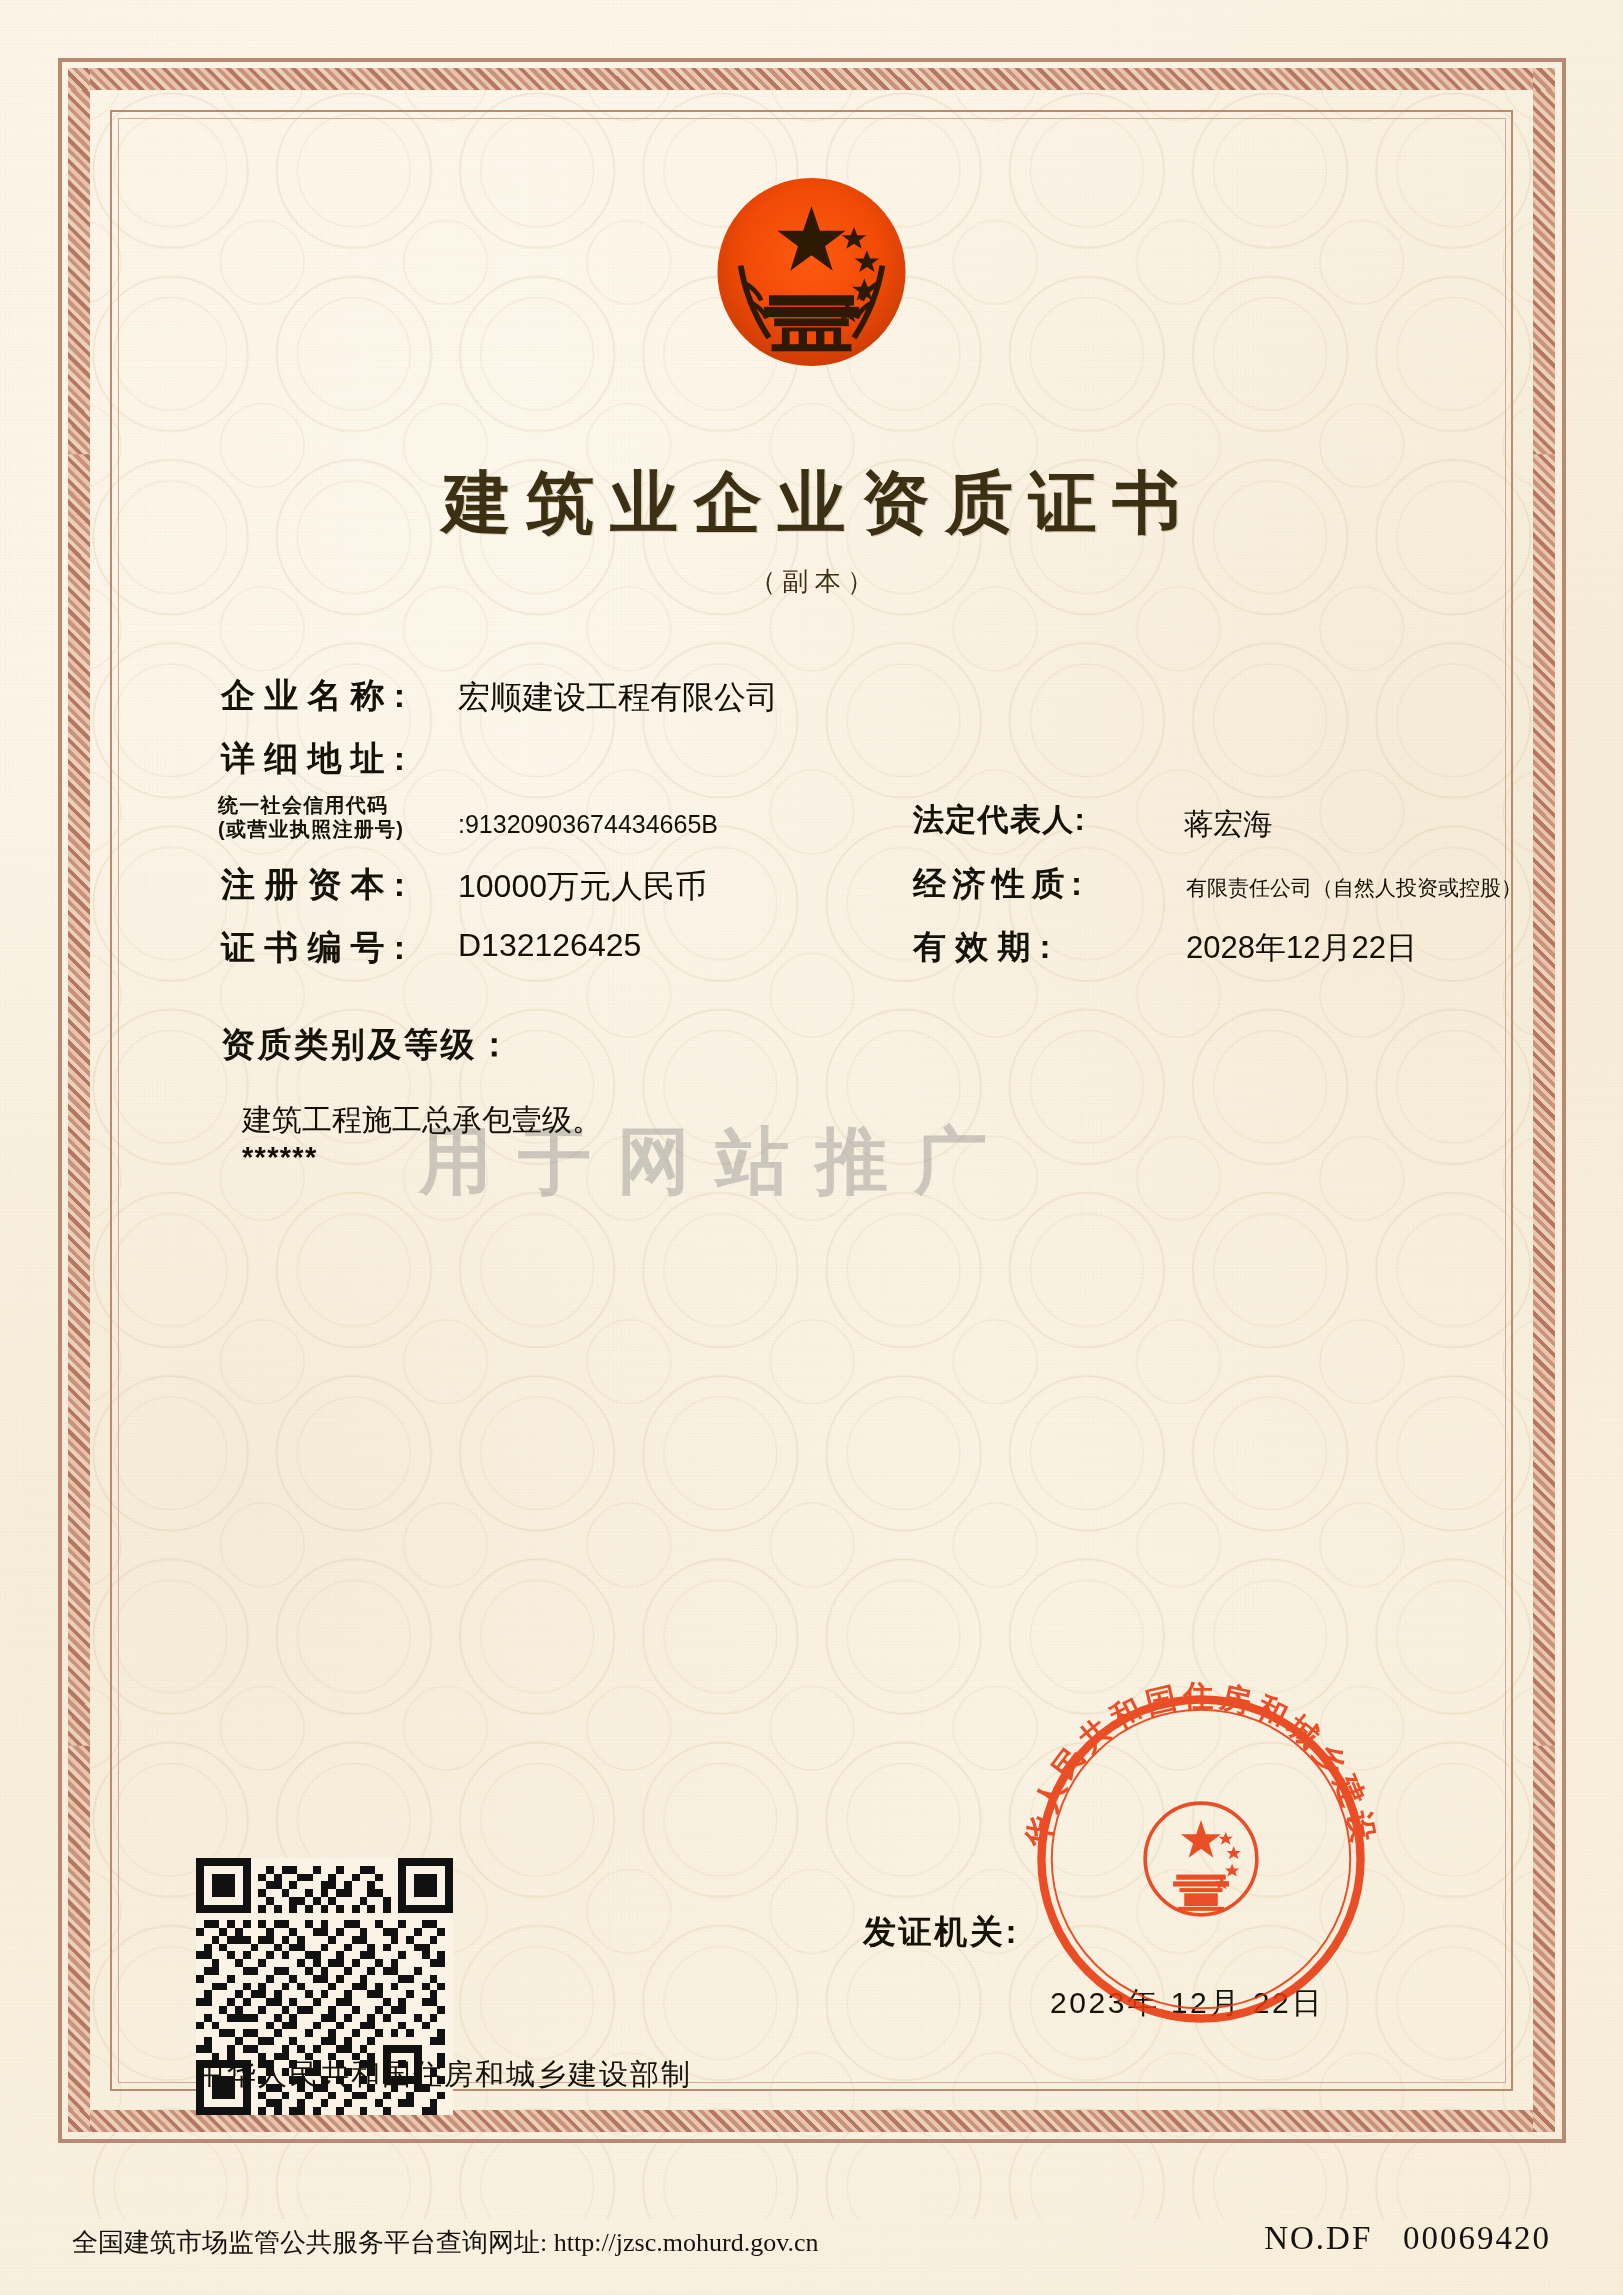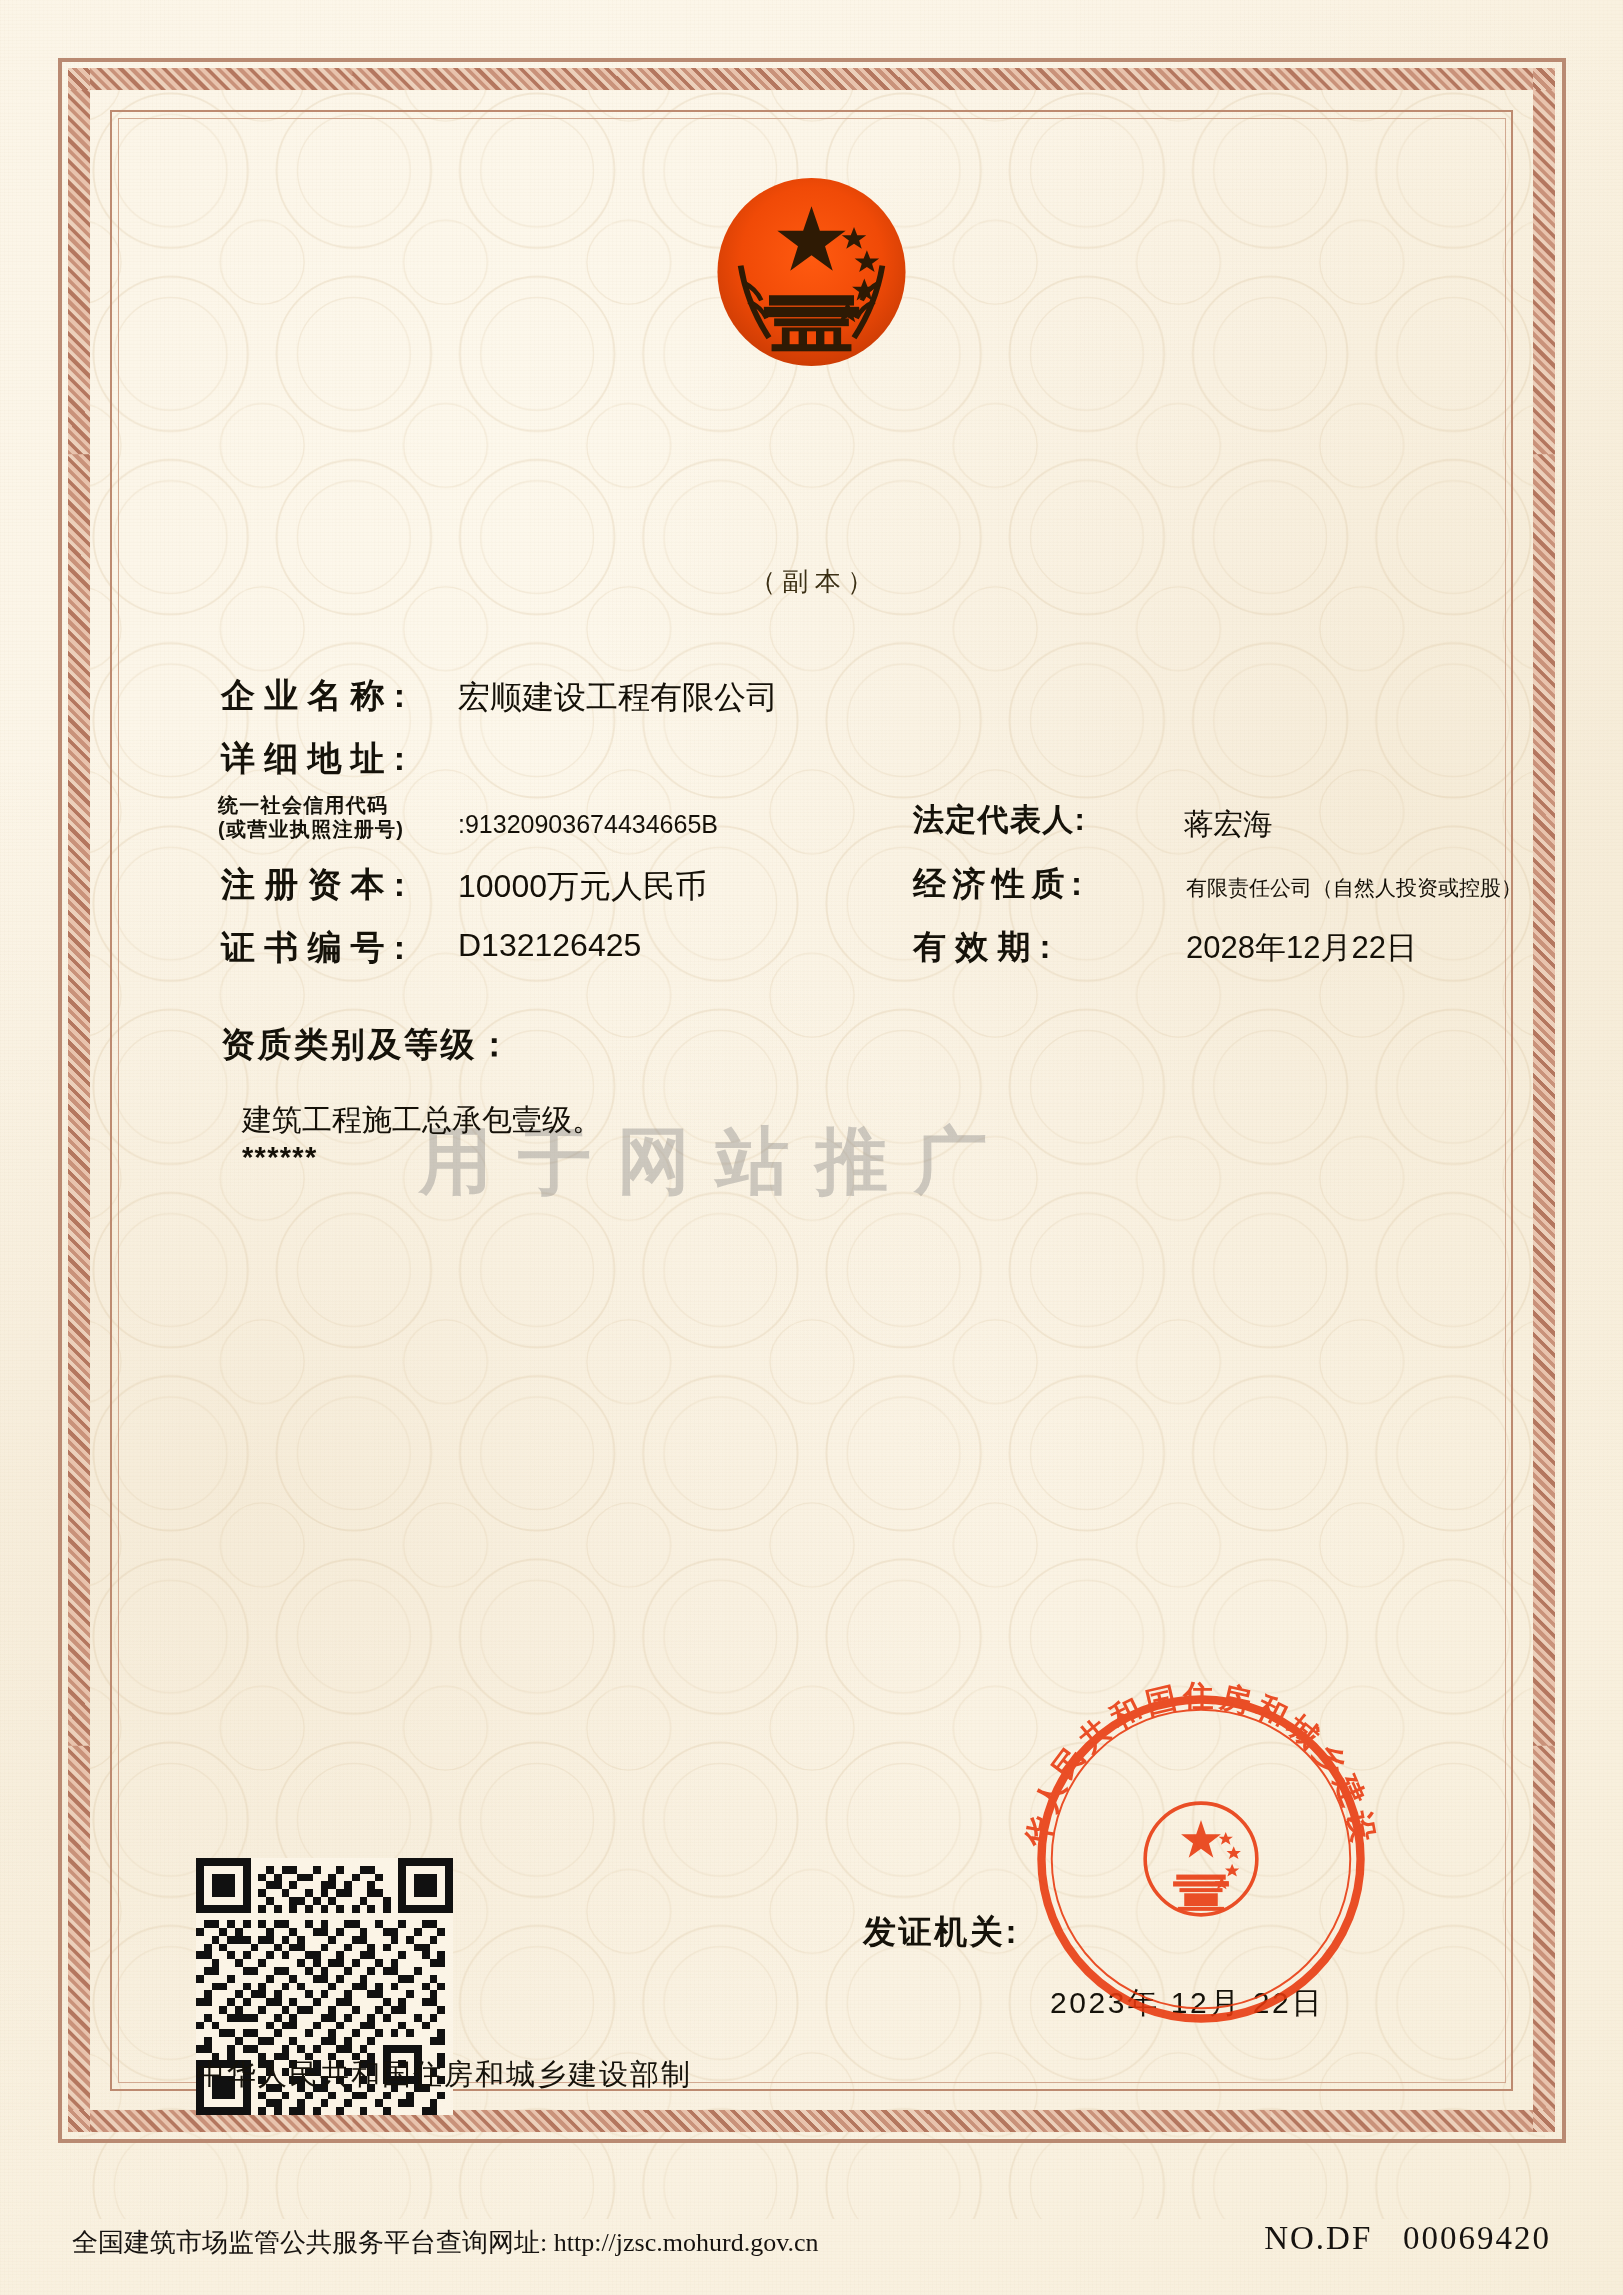--- a/index.html
+++ b/index.html
@@ -362,20 +362,21 @@
 
     <path d="M60 150 Q70 210 104 262" stroke="#2e1a04" stroke-width="9" fill="none"></path>
     <path d="M280 150 Q270 210 236 262" stroke="#2e1a04" stroke-width="9" fill="none"></path>
     <path d="M64 176 Q84 186 92 204" stroke="#2e1a04" stroke-width="7" fill="none"></path>
     <path d="M72 206 Q92 214 100 232" stroke="#2e1a04" stroke-width="7" fill="none"></path>
     <path d="M276 176 Q256 186 248 204" stroke="#2e1a04" stroke-width="7" fill="none"></path>
     <path d="M268 206 Q248 214 240 232" stroke="#2e1a04" stroke-width="7" fill="none"></path>
     <rect x="108" y="272" width="124" height="11" fill="#2e1a04"></rect>
   </svg>
 
+  <div id="title-main">建筑业企业资质证书</div>
   <div id="title-sub">（副本）</div>
 
   <div id="wm-purpose">用于网站推广</div>
 
   <div id="fields">
 
     <div class="field-row" id="row-name">
       <span class="flabel spaced">企业名称:</span>
       <span class="fvalue">宏顺建设工程有限公司</span>
     </div>

